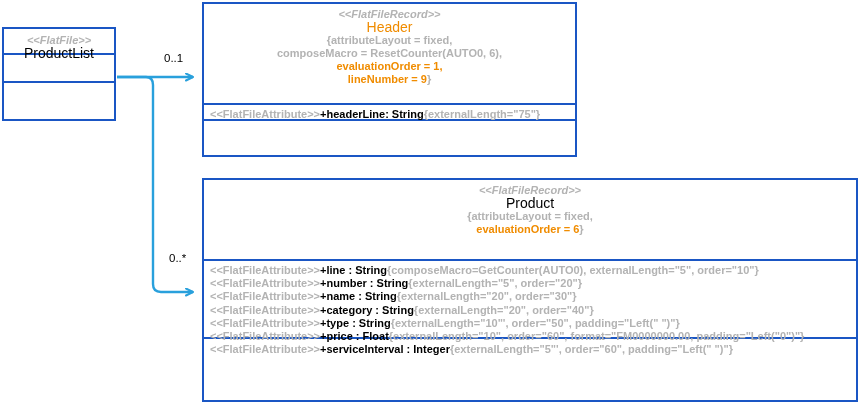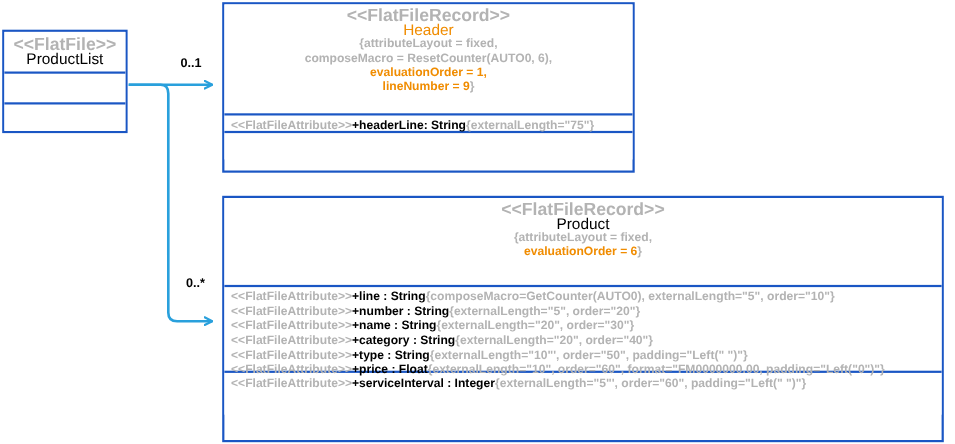--- a/index.html
+++ b/index.html
@@ -36,23 +36,24 @@
   }
 
   
   .name-comp {
     text-align: center;
     padding: 4px 6px 6px 6px;
     line-height: 13px;
   }
   .stereotype {
     color: #b3b3b3;
-    font-size: 16px;
+    font-size: 11px;
     font-weight: bold;
     display: block;
+    font-style: italic;
   }
   .cls-name {
     font-size: 14px;
     font-weight: normal;
     display: block;
     color: #000000;
   }
   .cls-name.orange { color: #f08c00; }
   .props {
     display: block;
@@ -101,21 +102,21 @@
     top: 0;
     width: 868px;
     height: 404px;
     pointer-events: none;
   }
 
   
   .mult {
     position: absolute;
     font-size: 11.5px;
-    font-weight: bold;
+    font-weight: normal;
     color: #000000;
     white-space: nowrap;
     text-align: center;
   }
 </style>
 </head>
 <body>
 
 <div id="canvas">
 
@@ -130,21 +131,21 @@
 
     <path d="M117,77 L146,77 Q153,77 153,85 L153,284 Q153,292 161,292 L193,292" fill="none" stroke="#29a0dc" stroke-width="2.4" stroke-linejoin="round" marker-end="url(#arrow-open)"></path>
   </svg>
 
   <div class="mult" style="left:164px; top:52px;">0..1</div>
 
   <div class="mult" style="left:169px; top:252px;">0..*</div>
 
   <div class="uml-box" id="productlist-box" style="left:2px; top:27px; width:114px; height:94px;">
 
-    <div class="compartment name-comp" style="height:36px;">
+    <div class="compartment name-comp" style="height:24px;">
       <span class="stereotype">&lt;&lt;FlatFile&gt;&gt;</span>
       <span class="cls-name">ProductList</span>
     </div>
 
     <div class="compartment attr-comp empty-comp" style="height:28px;"></div>
 
     <div class="compartment attr-comp empty-comp" style="height:26px;"></div>
   </div>
 
   <div class="uml-box" id="header-box" style="left:202px; top:2px; width:375px; height:155px;">

